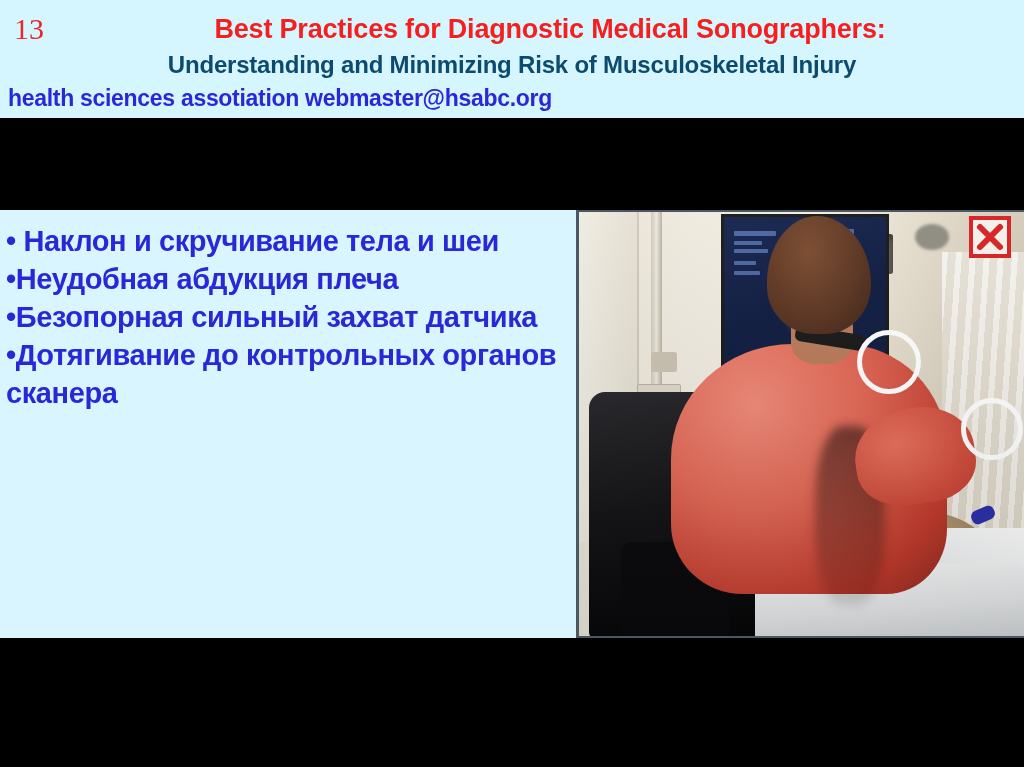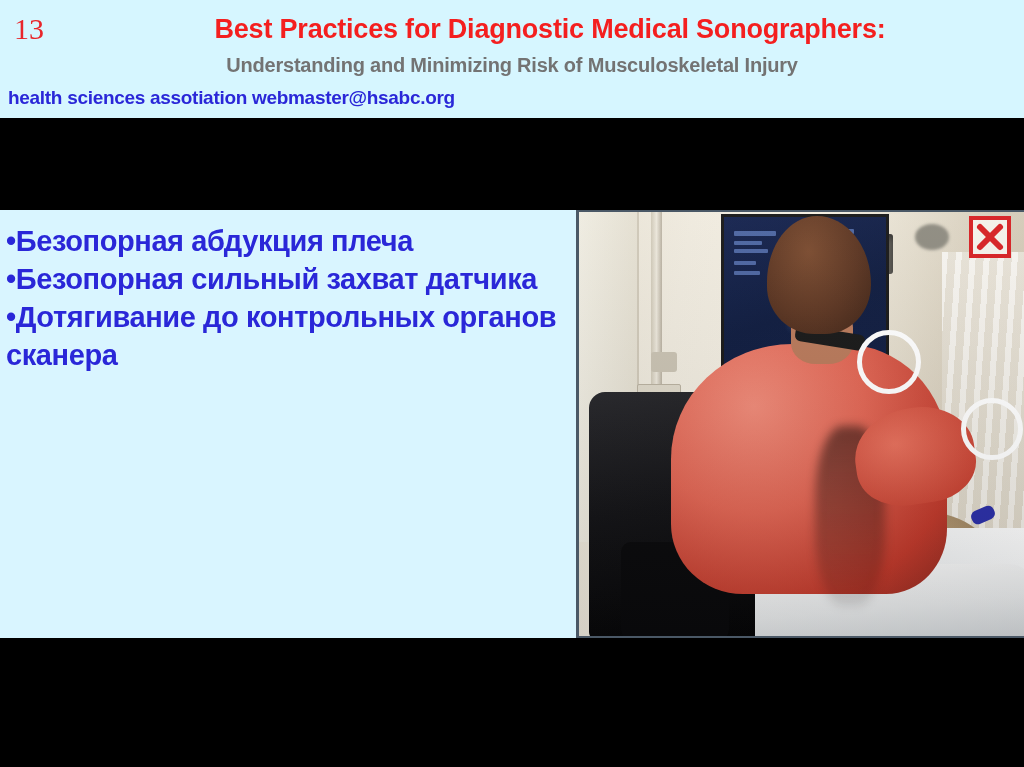--- a/index.html
+++ b/index.html
@@ -49,31 +49,31 @@
   }
   .title-line1 {
     font-size: 27px;
     line-height: 36px;
     color: #f41f1f;
     font-weight: bold;
     letter-spacing: -0.2px;
     padding-left: 76px;
   }
   .title-line2 {
-    font-size: 20px;
+    font-size: 24px;
     line-height: 36px;
-    color: #737373;
+    color: #0c4a6e;
     font-weight: bold;
     letter-spacing: -0.2px;
   }
   .subtitle {
     position: absolute;
     left: 8px;
     top: 86px;
-    font-size: 19px;
+    font-size: 23px;
     line-height: 24px;
     color: #2a27d8;
     font-weight: bold;
     letter-spacing: -0.3px;
   }
 
   
   .content-panel {
     position: absolute;
     left: 0;
@@ -369,21 +369,22 @@
       <div class="title-line1">Best Practices for Diagnostic Medical Sonographers:</div>
       <div class="title-line2">Understanding and Minimizing Risk of Musculoskeletal Injury</div>
     </div>
 
     <div class="subtitle">health sciences assotiation webmaster@hsabc.org</div>
   </div>
 
   <div class="content-panel"></div>
 
   <div class="bullets">
-    <div class="bullet">•Безопорная абдукция плеча</div>
+    <div class="bullet">• Наклон и скручивание тела и шеи</div>
+    <div class="bullet">•Неудобная абдукция плеча</div>
     <div class="bullet">•Безопорная сильный захват датчика</div>
     <div class="bullet">•Дотягивание до контрольных органов сканера</div>
   </div>
 
   <div class="photo-frame">
     <div class="photo">
 
       <div class="wall"></div>
       <div class="wall-left-panel"></div>
       <div class="wall-pole"></div>

